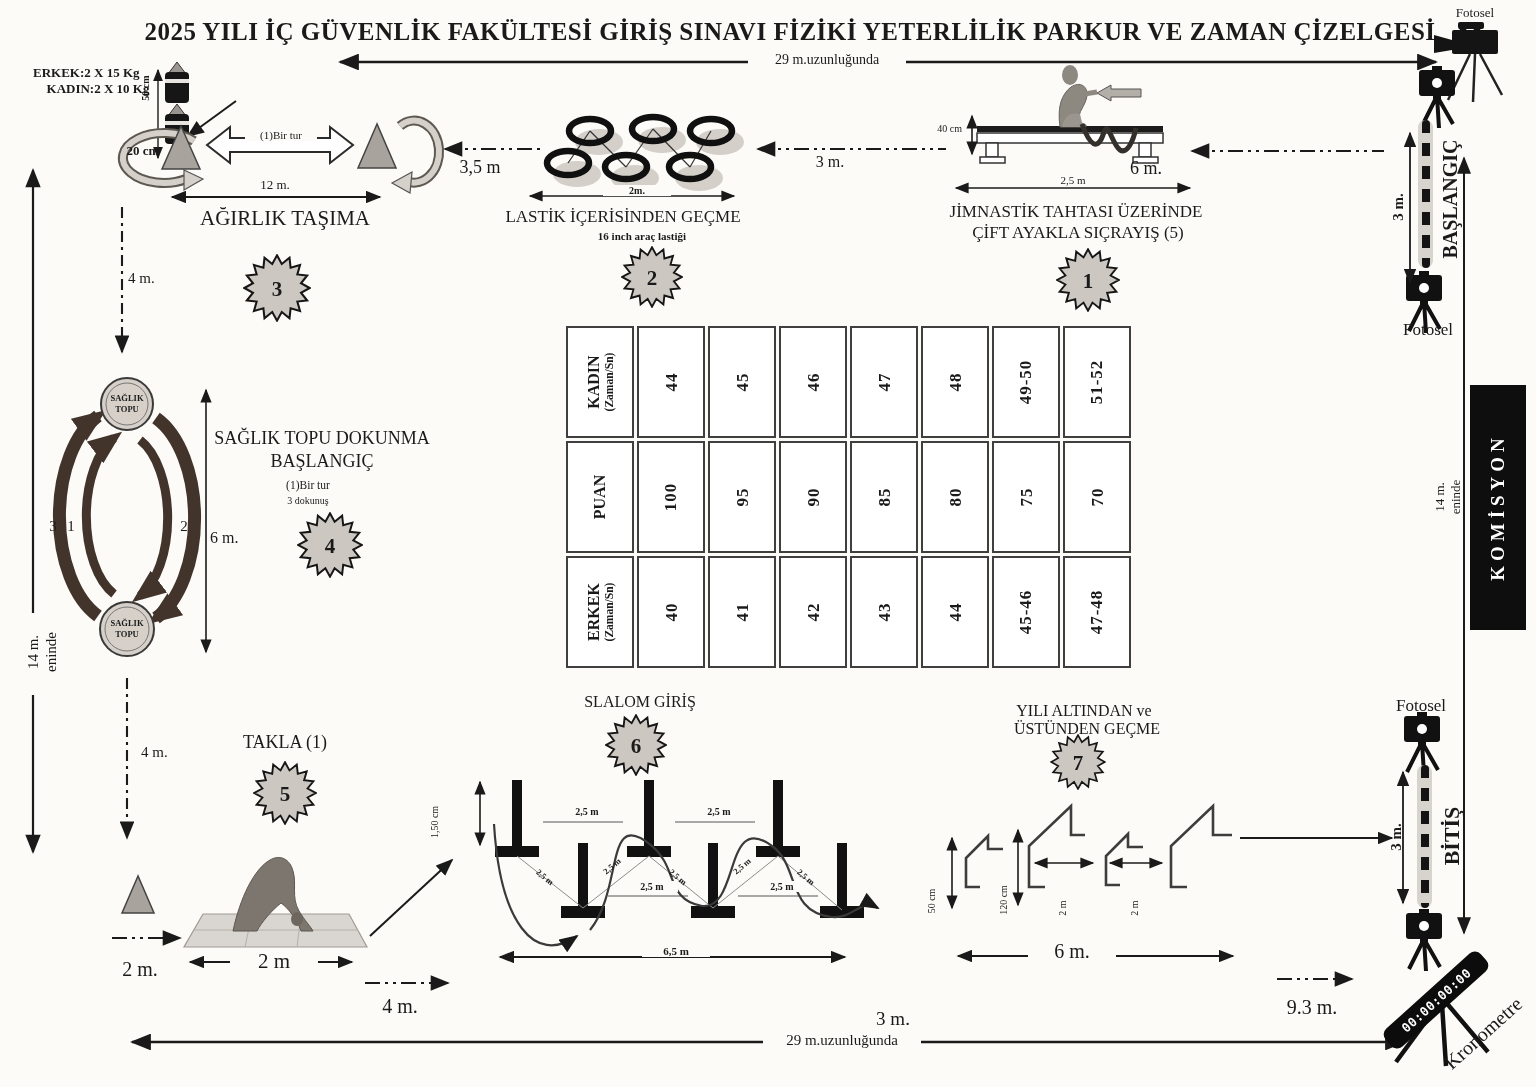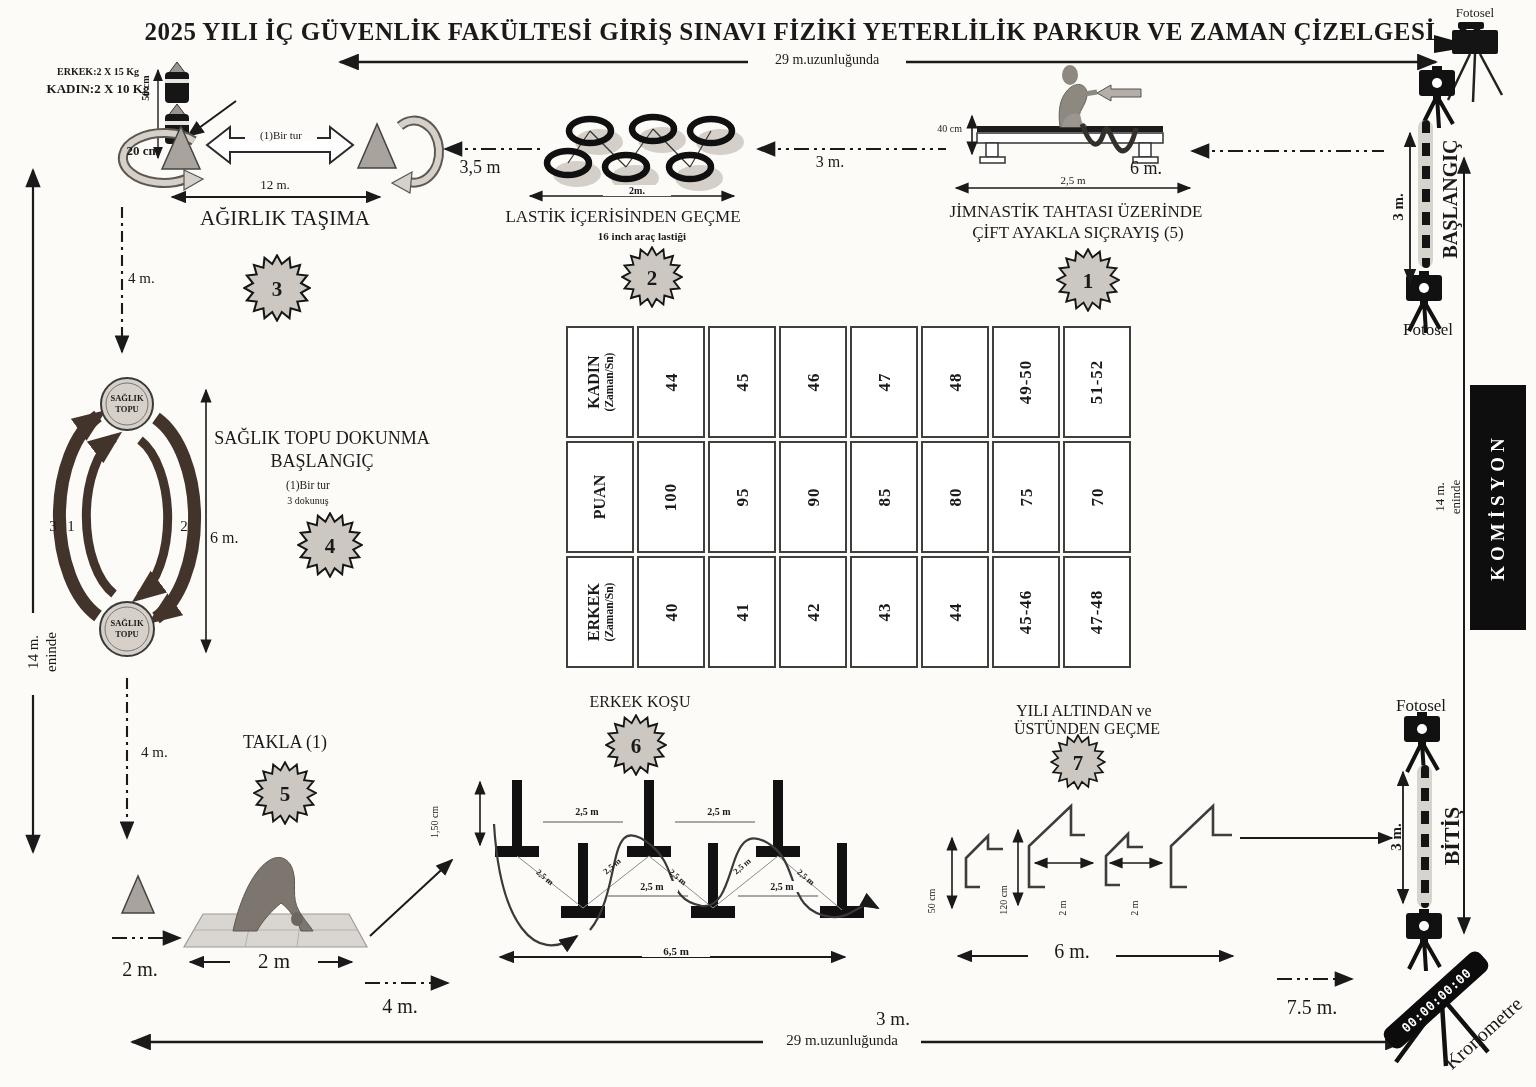--- a/index.html
+++ b/index.html
@@ -248,21 +248,21 @@
     <g stroke="#111" stroke-width="4.5" fill="none">
       <path d="M1440,1002 L1396,1062 M1442,1004 L1446,1066 M1444,1000 L1488,1052"></path>
     </g>
   </g>
 </svg>
 
 <div id="title">2025 YILI İÇ GÜVENLİK FAKÜLTESİ GİRİŞ SINAVI FİZİKİ YETERLİLİK PARKUR VE ZAMAN ÇİZELGESİ</div>
 <div class="lbl" style="left:1440px;top:6px;width:70px;font-size:13px">Fotosel</div>
 <div class="lbl wbg" style="left:748px;top:52px;width:150px;font-size:14px">29 m.uzunluğunda</div>
 
-<div class="lbl b" style="left:33px;top:66px;width:130px;font-size:10px;text-align:center">ERKEK:2 X 15 Kg</div>
+<div class="lbl b" style="left:33px;top:66px;width:130px;font-size:13px;text-align:left">ERKEK:2 X 15 Kg</div>
 <div class="lbl b" style="left:33px;top:82px;width:130px;font-size:13px;text-align:center">KADIN:2 X 10 Kg</div>
 <div class="rl r90 b" style="left:123px;top:81px;width:44px;height:14px;font-size:10px">50 cm</div>
 <div class="lbl b" style="left:121px;top:144px;width:44px;font-size:13px">20 cm</div>
 <div class="lbl wbg" style="left:245px;top:129px;width:64px;font-size:11px">(1)Bir tur</div>
 <div class="lbl" style="left:240px;top:178px;width:70px;font-size:13px">12 m.</div>
 <div class="lbl" style="left:200px;top:207px;width:140px;font-size:21px">AĞIRLIK TAŞIMA</div>
 <div class="lbl" style="left:128px;top:270px;width:50px;font-size:15px;text-align:left">4 m.</div>
 
 <div class="lbl" style="left:440px;top:157px;width:80px;font-size:18px">3,5 m</div>
 <div class="lbl wbg b" style="left:603px;top:185px;width:60px;font-size:10px">2m.</div>
@@ -315,21 +315,21 @@
 <div class="lbl" style="left:262px;top:451px;width:120px;font-size:18px">BAŞLANGIÇ</div>
 <div class="lbl" style="left:268px;top:479px;width:80px;font-size:11.5px">(1)Bir tur</div>
 <div class="lbl" style="left:268px;top:495px;width:80px;font-size:10px">3 dokunuş</div>
 <div class="lbl" style="left:141px;top:744px;width:50px;font-size:15px;text-align:left">4 m.</div>
 
 <div class="lbl" style="left:205px;top:732px;width:160px;font-size:18px">TAKLA (1)</div>
 <div class="lbl" style="left:100px;top:958px;width:80px;font-size:20px">2 m.</div>
 <div class="lbl wbg" style="left:230px;top:950px;width:80px;font-size:21px">2 m</div>
 <div class="lbl" style="left:360px;top:995px;width:80px;font-size:20px">4 m.</div>
 
-<div class="lbl" style="left:560px;top:693px;width:160px;font-size:16px">ERKEK KOŞU</div>
+<div class="lbl" style="left:560px;top:693px;width:160px;font-size:16px">SLALOM GİRİŞ</div>
 <div class="rl r90" style="left:409px;top:816px;width:50px;height:12px;font-size:10px">1,50 cm</div>
 <div class="lbl b wbg" style="left:561px;top:806px;width:44px;font-size:10px">2,5 m</div>
 <div class="lbl b wbg" style="left:693px;top:806px;width:44px;font-size:10px">2,5 m</div>
 <div class="lbl b wbg" style="left:626px;top:881px;width:44px;font-size:10px">2,5 m</div>
 <div class="lbl b wbg" style="left:756px;top:881px;width:44px;font-size:10px">2,5 m</div>
 <div class="rl b" style="left:528px;top:872px;width:34px;height:10px;font-size:8.5px;transform:rotate(40deg)">2,5 m</div>
 <div class="rl b" style="left:595px;top:861px;width:34px;height:10px;font-size:8.5px;transform:rotate(-40deg)">2,5 m</div>
 <div class="rl b" style="left:661px;top:872px;width:34px;height:10px;font-size:8.5px;transform:rotate(40deg)">2,5 m</div>
 <div class="rl b" style="left:725px;top:861px;width:34px;height:10px;font-size:8.5px;transform:rotate(-40deg)">2,5 m</div>
 <div class="rl b" style="left:789px;top:872px;width:34px;height:10px;font-size:8.5px;transform:rotate(40deg)">2,5 m</div>
@@ -338,21 +338,21 @@
 <div class="lbl" style="left:984px;top:702px;width:200px;font-size:16px">YILI ALTINDAN ve</div>
 <div class="lbl" style="left:992px;top:720px;width:190px;font-size:16px">ÜSTÜNDEN GEÇME</div>
 <div class="rl r90" style="left:909px;top:895px;width:44px;height:12px;font-size:10px">50 cm</div>
 <div class="rl r90" style="left:978px;top:894px;width:50px;height:12px;font-size:10px">120 cm</div>
 <div class="rl r90" style="left:1047px;top:902px;width:30px;height:12px;font-size:10px">2 m</div>
 <div class="rl r90" style="left:1119px;top:902px;width:30px;height:12px;font-size:10px">2 m</div>
 <div class="lbl wbg" style="left:1028px;top:940px;width:80px;font-size:20px">6 m.</div>
 
 <div class="lbl" style="left:853px;top:1008px;width:80px;font-size:19px">3 m.</div>
 <div class="lbl wbg" style="left:763px;top:1032px;width:150px;font-size:15px">29 m.uzunluğunda</div>
-<div class="lbl" style="left:1272px;top:996px;width:80px;font-size:20px">7.5 m.</div>
+<div class="lbl" style="left:1272px;top:996px;width:80px;font-size:20px">9.3 m.</div>
 
 <div class="lbl" style="left:1381px;top:696px;width:80px;font-size:17px">Fotosel</div>
 <div class="bar" style="left:1417px;top:765px;width:15px;height:143px">
       <div class="dashes"></div>
     </div>
 <div class="rl r90 b" style="left:1374px;top:829px;width:44px;height:16px;font-size:15px">3 m.</div>
 <div class="rl r90 b" style="left:1402px;top:823px;width:100px;height:26px;font-size:22px">BİTİŞ</div>
 <div class="chrono" style="left:1372px;top:988px;width:128px;height:24px;transform:rotate(-42deg)">00:00:00:00</div>
 <div class="rl" style="left:1418px;top:1021px;width:130px;height:24px;font-size:20px;transform:rotate(-42deg)">Kronometre</div>
 

